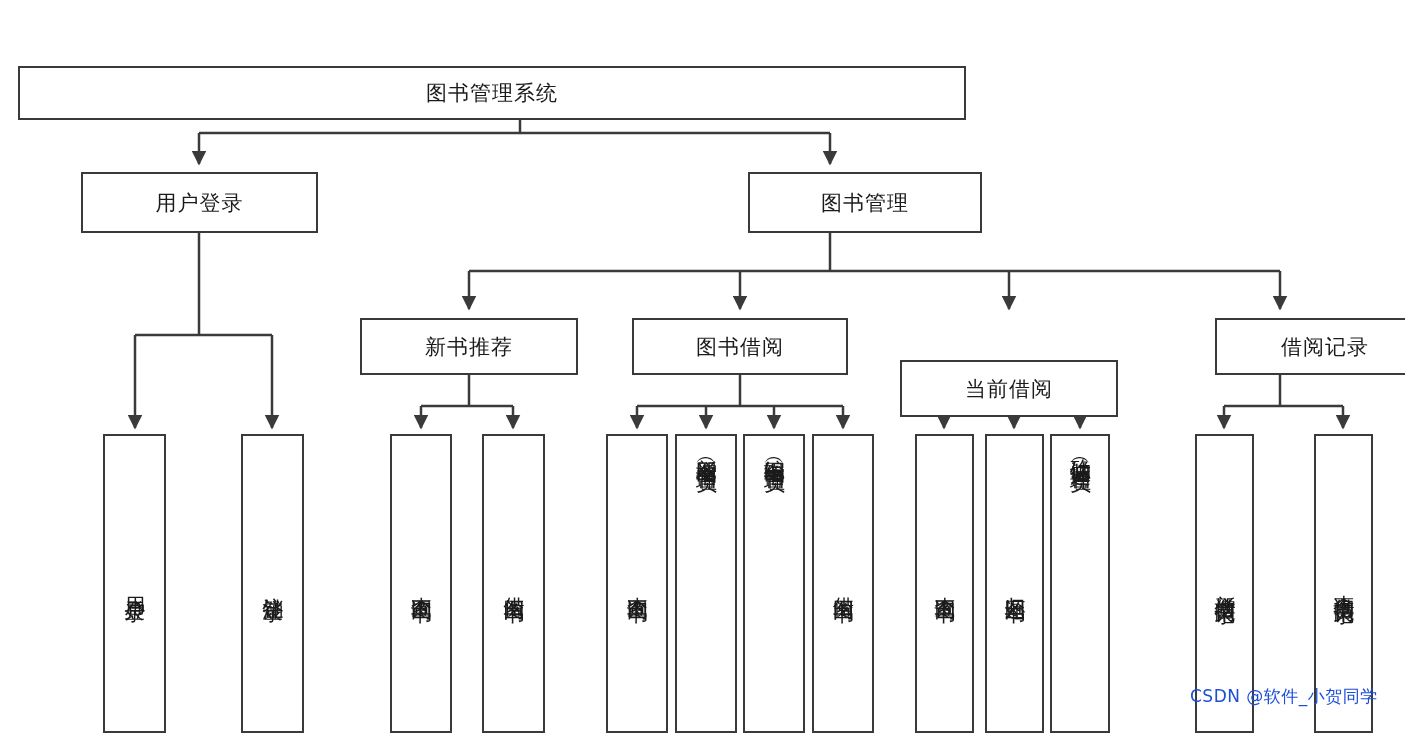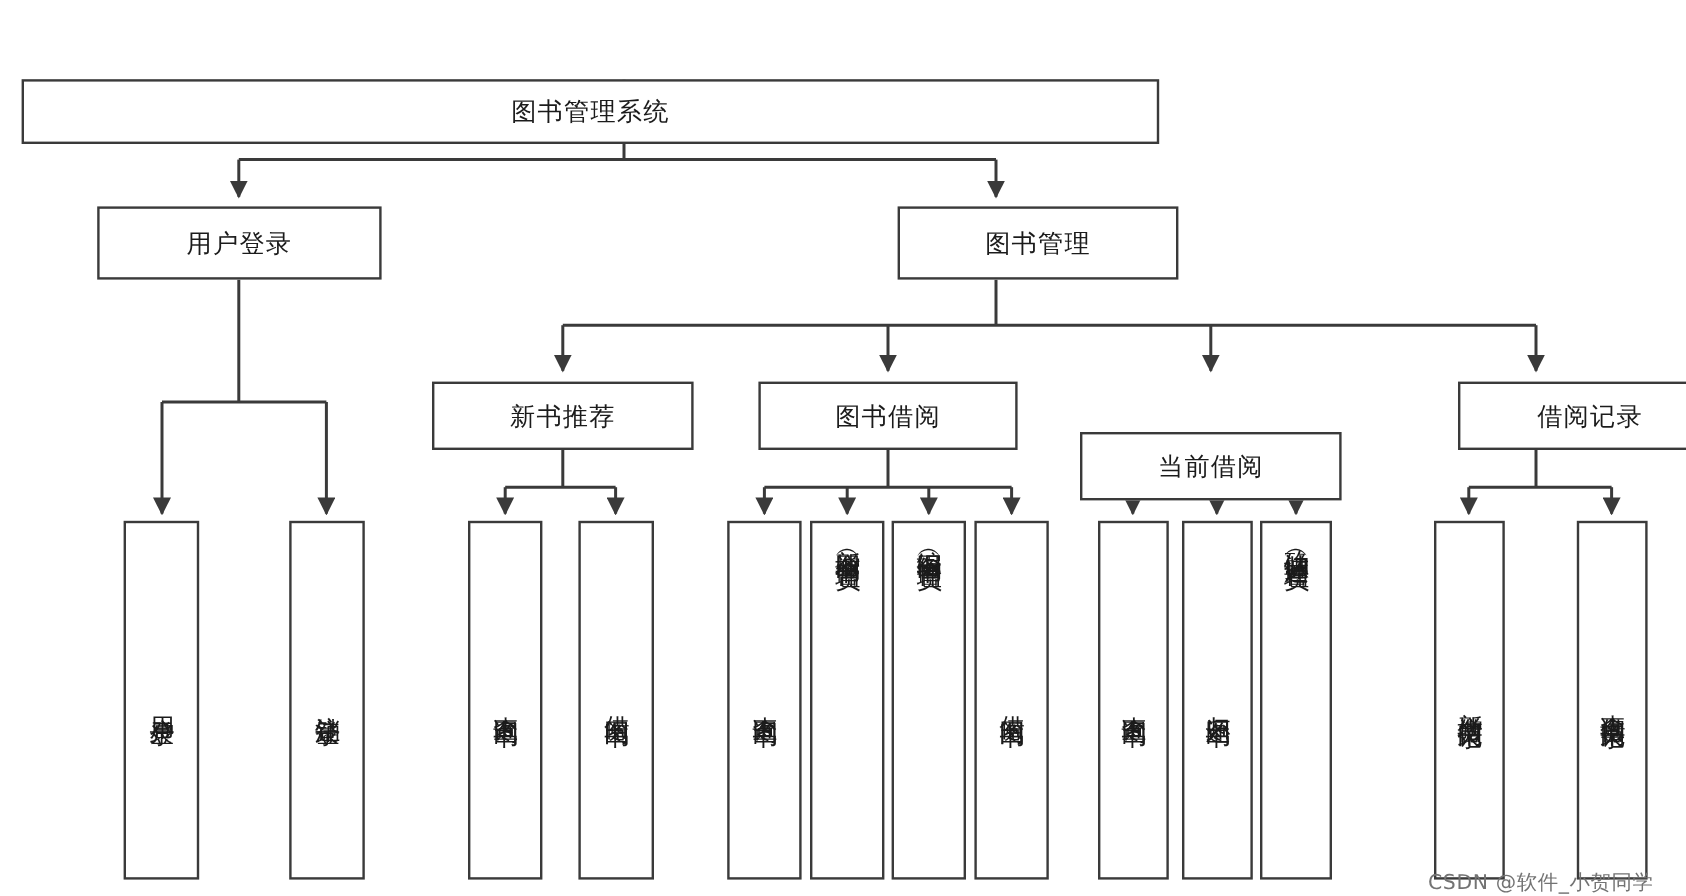--- a/index.html
+++ b/index.html
@@ -51,23 +51,23 @@
   .node.vert.top-aligned {
     justify-content: flex-start;
   }
   .node-label {
     display: block;
     white-space: nowrap;
   }
   .watermark {
     position: absolute;
     left: 1190px;
-    top: 724px;
+    top: 685px;
     font-size: 17px;
-    color: #737373;
+    color: #1d4ed8;
     white-space: nowrap;
     letter-spacing: 0.5px;
   }
 </style>
 </head>
 <body>
 
 <div id="diagram-canvas">
 
   <svg class="connectors" viewBox="0 0 1405 747">

